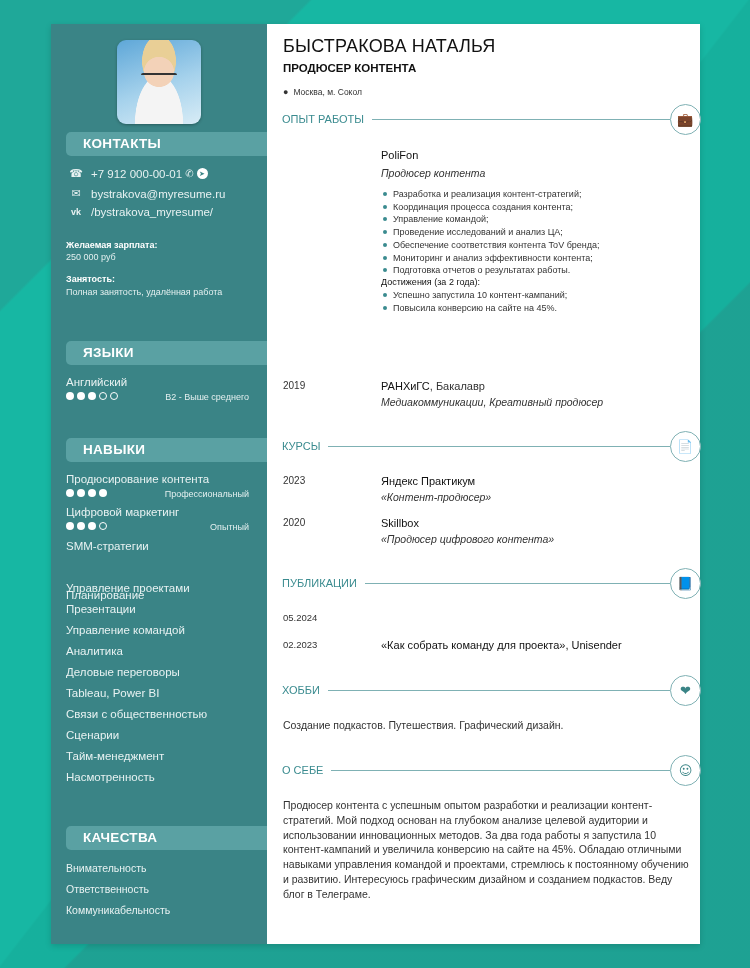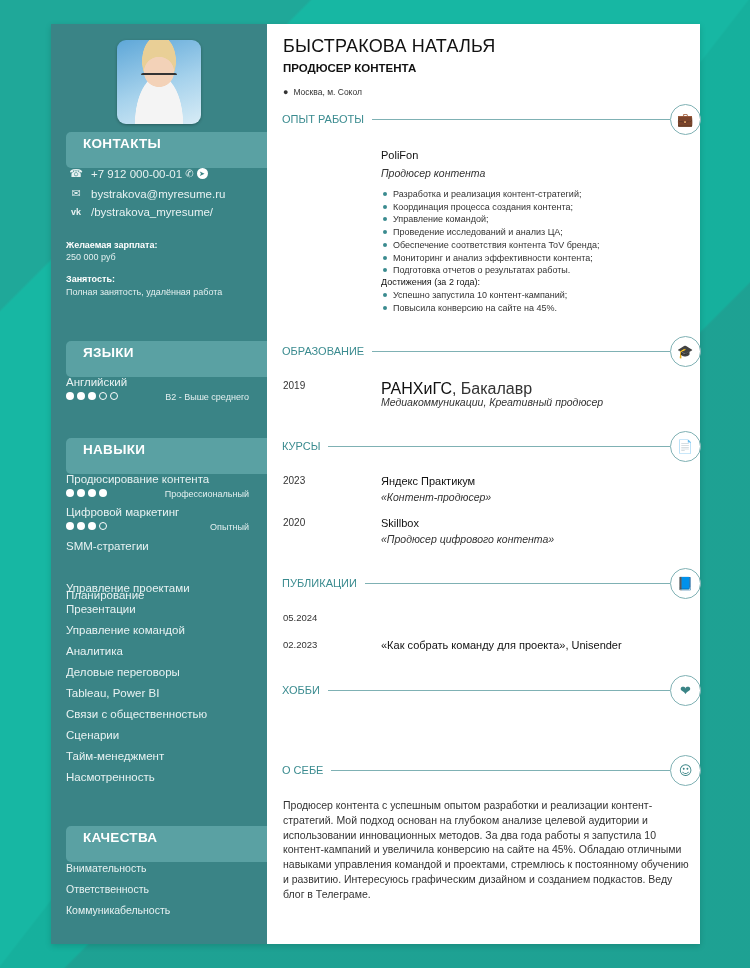--- a/index.html
+++ b/index.html
@@ -31,21 +31,21 @@
                 radial-gradient(ellipse at 50% 25%, #e9cf96 0 28%, transparent 29%),
                 radial-gradient(ellipse at 50% 100%, #f4f4f4 0 40%, transparent 41%),
                 linear-gradient(160deg, #5ea7d8 0%, #a6d2ec 55%, #d8ecf6 100%);
     box-shadow: 0 1px 3px rgba(0,0,0,0.3);
   }
   .photo .glasses {
     position: absolute; left: 24px; top: 33px; width: 36px; height: 6px;
     border-top: 2px solid #333; border-radius: 2px;
   }
   .sb-head {
-    position: absolute; left: 15px; width: 201px; height: 36px;
+    position: absolute; left: 15px; width: 201px; height: 24px;
     background: #5aa1a3; border-radius: 5px 0 0 5px;
     font-family: "Liberation Sans", sans-serif; font-weight: bold; font-size: 13.5px; letter-spacing: 0.3px;
     padding-left: 17px; line-height: 24px; color: #fff;
   }
   .contact-row {
     position: absolute; left: 17px; display: flex; align-items: center; font-size: 11.5px;
     font-family: "Liberation Sans", sans-serif; color: #e8f2f2;
   }
   .contact-row .ic { width: 16px; text-align: center; margin-right: 7px; font-size: 11px; }
   .sb-label { position: absolute; left: 15px; font-size: 9px; font-weight: bold; font-family: "Liberation Sans", sans-serif; }
@@ -180,27 +180,22 @@
       <li>Обеспечение соответствия контента ToV бренда;</li>
       <li>Мониторинг и анализ эффективности контента;</li>
       <li>Подготовка отчетов о результатах работы.</li>
     </ul>
     <div class="txt bold" style="left:114px;top:253px;font-size:9px">Достижения (за 2 года):</div>
     <ul class="bl" style="top:265px">
       <li>Успешно запустила 10 контент-кампаний;</li>
       <li>Повысила конверсию на сайте на 45%.</li>
     </ul>
 
-    <div class="sec" style="top:311px">
-      <span class="st">ОБРАЗОВАНИЕ</span>
-      <span class="line"></span>
-      <span class="circ">🎓</span>
-    </div>
     <div class="txt" style="left:16px;top:356px">2019</div>
-    <div class="txt" style="left:114px;top:356px;font-size:16px">
+    <div class="txt" style="left:114px;top:356px;font-size:11px">
       <span class="bold">РАНХиГС</span><span>, Бакалавр</span>
     </div>
     <div class="txt ital" style="left:114px;top:372px;font-size:10.5px">Медиакоммуникации, Креативный продюсер</div>
 
     <div class="sec" style="top:406px">
       <span class="st">КУРСЫ</span>
       <span class="line"></span>
       <span class="circ">📄</span>
     </div>
     <div class="txt" style="left:16px;top:451px">2023</div>
@@ -217,20 +212,21 @@
     </div>
     <div class="txt" style="left:16px;top:588px;font-size:9.5px">05.2024</div>
     <div class="txt" style="left:16px;top:615px;font-size:9.5px">02.2023</div>
     <div class="txt bold" style="left:114px;top:615px;font-size:11px">«Как собрать команду для проекта», Unisender</div>
 
     <div class="sec" style="top:650px">
       <span class="st">ХОББИ</span>
       <span class="line"></span>
       <span class="circ">❤</span>
     </div>
+    <div class="txt" style="left:16px;top:695px;font-size:10.5px">Создание подкастов. Путешествия. Графический дизайн.</div>
 
     <div class="sec" style="top:730px">
       <span class="st">О СЕБЕ</span>
       <span class="line"></span>
       <span class="circ">☺</span>
     </div>
     <div class="about">Продюсер контента с успешным опытом разработки и реализации контент-стратегий. Мой подход основан на глубоком анализе целевой аудитории и использовании инновационных методов. За два года работы я запустила 10 контент-кампаний и увеличила конверсию на сайте на 45%. Обладаю отличными навыками управления командой и проектами, стремлюсь к постоянному обучению и развитию. Интересуюсь графическим дизайном и созданием подкастов. Веду блог в Телеграме.</div>
   </main>
 </div>
 

